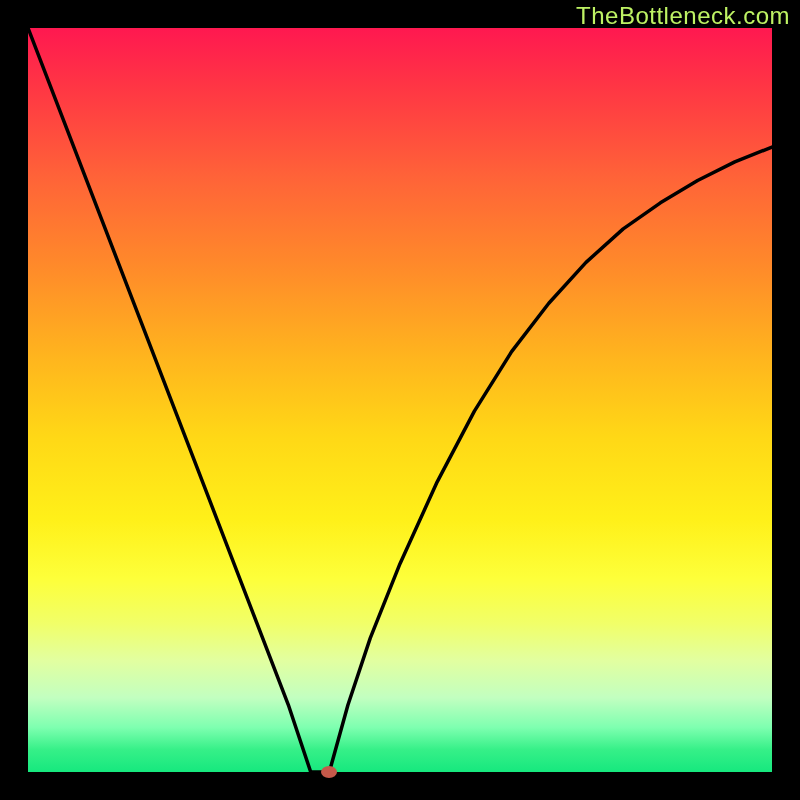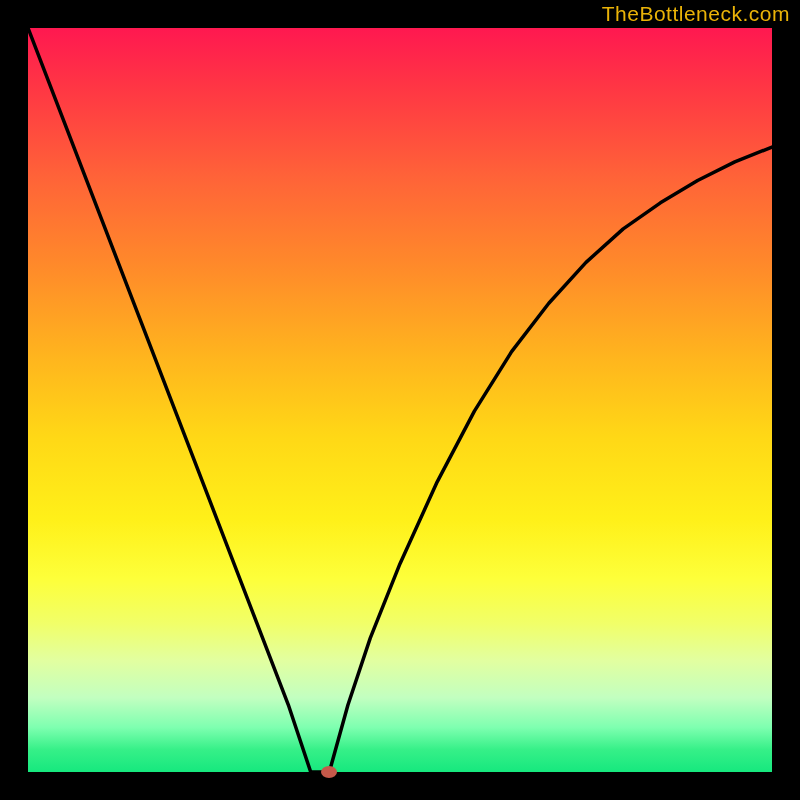--- a/index.html
+++ b/index.html
@@ -7,23 +7,23 @@
   .frame {
     position: relative;
     width: 800px;
     height: 800px;
     background: #000;
   }
   .watermark {
     position: absolute;
     top: 2px;
     right: 10px;
-    color: #eab308;
+    color: #bef264;
     font-family: Arial, Helvetica, sans-serif;
-    font-size: 21px;
+    font-size: 24px;
     font-weight: 400;
     letter-spacing: 0.5px;
     z-index: 10;
   }
   .plot-area {
     position: absolute;
     left: 28px;
     top: 28px;
     width: 744px;
     height: 744px;

